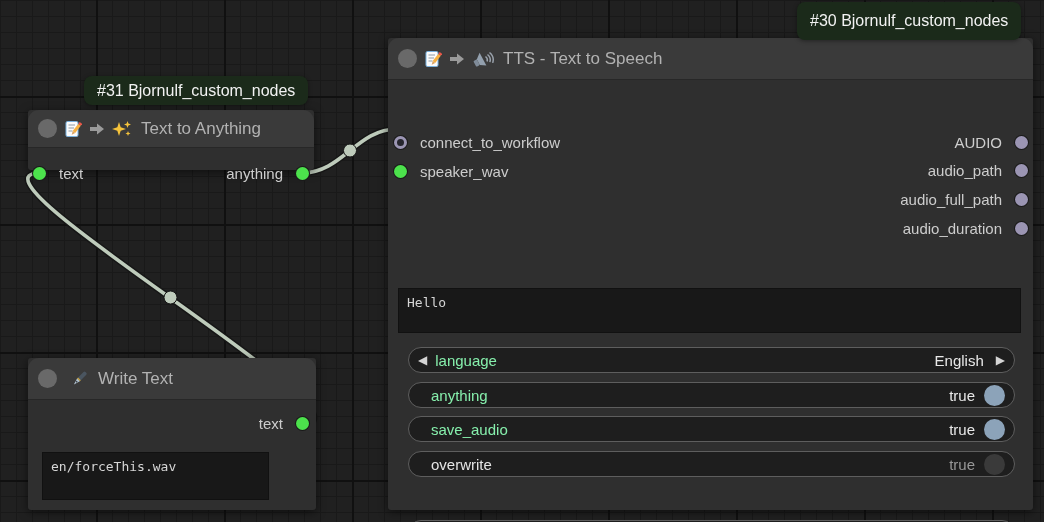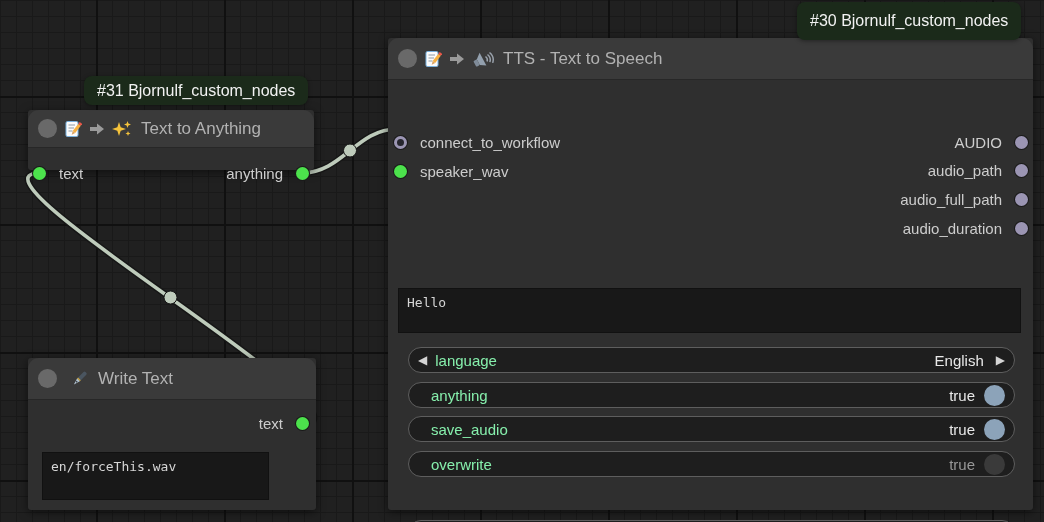--- a/index.html
+++ b/index.html
@@ -49,21 +49,21 @@
   }
   .w-arrow{color:#d4d4d4;font-size:12px;flex:0 0 auto;line-height:1;}
   .w-label{color:#86efac;margin-left:8px;white-space:nowrap;}
   .toggle .w-label{margin-left:13px;}
   .w-space{flex:1;}
   .w-value{color:#e8e8e8;white-space:nowrap;margin-right:9px;}
   .combo .w-value{margin-right:12px;}
   .t-dot{width:21px;height:21px;border-radius:50%;flex:0 0 auto;}
   .t-on{background:#8ca3b9;}
   .t-off{background:#3a3a3a;}
-  .muted .w-label{color:#86efac;}
+  .muted .w-label{color:#e5e5e5;}
   .muted .w-value{color:#979797;}
   .badge{
     position:absolute;z-index:3;display:inline-flex;align-items:center;
     background:#1b2a1a;border-radius:8px;color:#f2f2f2;font-size:16px;
     padding:0 13px;white-space:nowrap;box-shadow:0 1px 4px rgba(0,0,0,.4);
   }
 </style>
 </head>
 <body>
 

